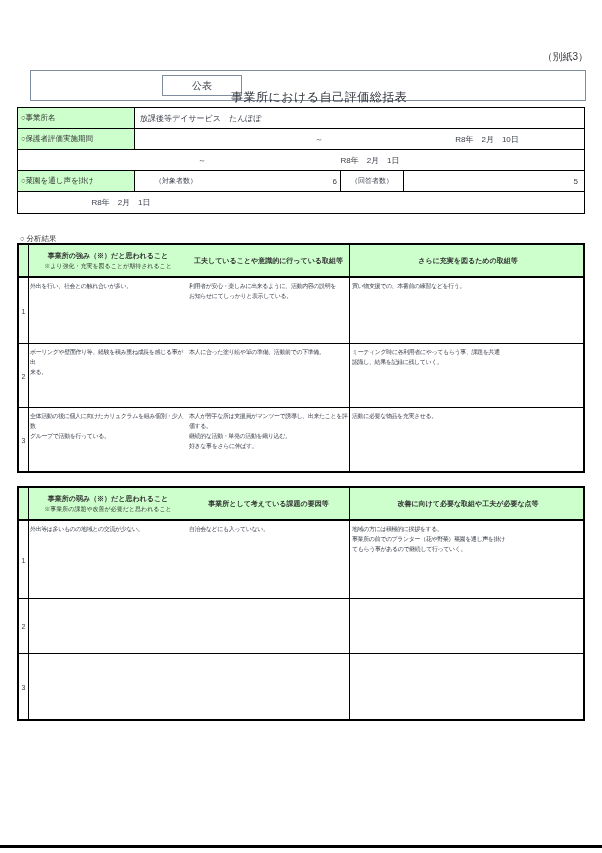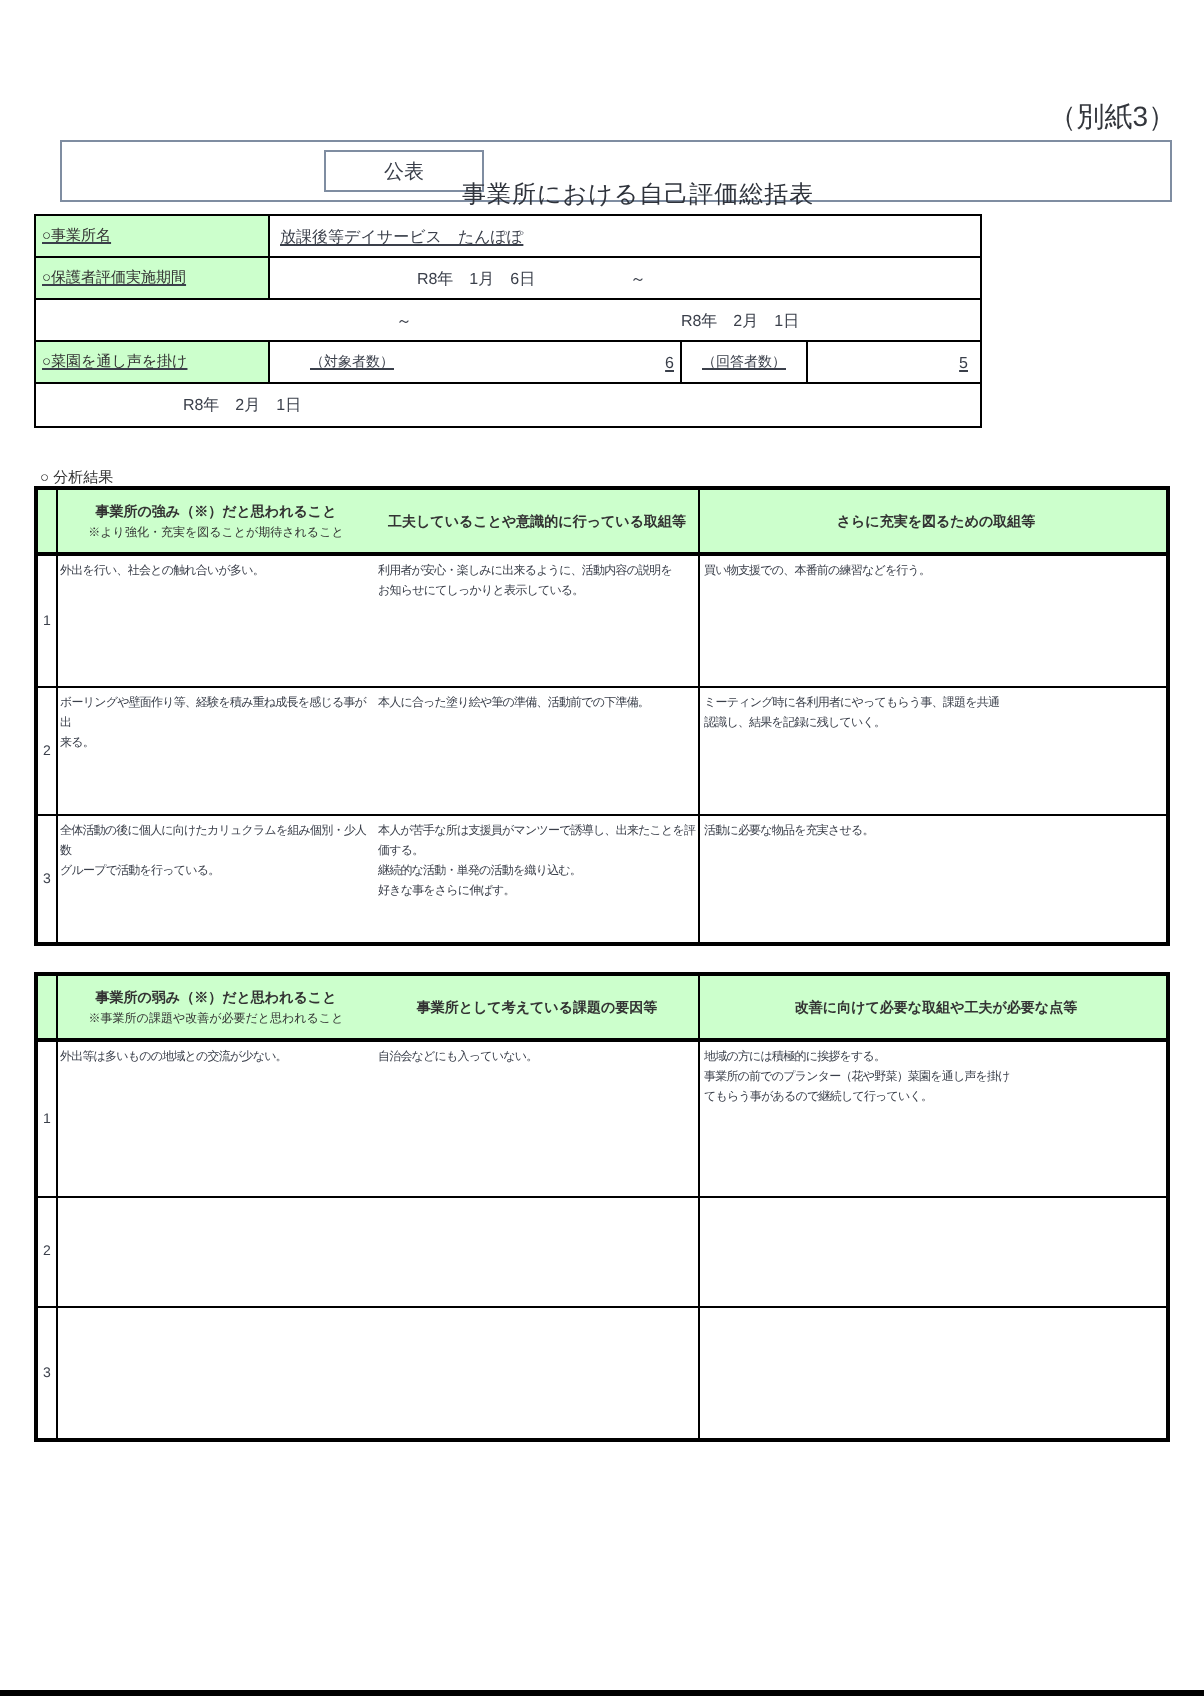--- a/index.html
+++ b/index.html
@@ -1,28 +1,28 @@
 <!DOCTYPE html>
 <html><head>
 <meta charset="utf-8">
 <style>
   html,body{margin:0;padding:0;background:#fff;}
   *{box-sizing:border-box;}
   .page{
     position:relative;width:602px;height:853px;background:#ffffff;
     font-family:"Liberation Sans",sans-serif;color:#3a3f4a;overflow:hidden;
   }
-  .corner-note{position:absolute;top:50px;right:14px;font-size:14px;color:#33363c;}
+  .corner-note{position:absolute;top:50px;right:14px;font-size:10px;color:#33363c;}
   
   .title-box{position:absolute;left:30px;top:70px;width:556px;height:31px;border:1.5px solid #7f8da1;background:#fff;}
   .publish-box{position:absolute;left:131px;top:4px;width:80px;height:21px;border:1.5px solid #7f8da1;
     display:flex;align-items:center;justify-content:center;font-size:10px;color:#3a3f4a;}
   .page-title{position:absolute;left:200px;top:12px;height:28px;display:flex;align-items:center;font-size:12px;color:#2f333b;letter-spacing:0.5px;}
   
-  .info-table{position:absolute;left:17px;top:107px;width:474px;border:1px solid #000;background:#fff;text-decoration:underline;}
+  .info-table{position:absolute;left:17px;top:107px;width:568px;border:1px solid #000;background:#fff;}
   .irow{position:relative;display:flex;height:21px;border-bottom:1px solid #000;}
   .irow:last-child{border-bottom:none;}
   .ilabel{width:117px;background:#ccffcc;border-right:1px solid #000;font-size:7.5px;
     display:flex;align-items:center;padding-left:3px;color:#333;flex:0 0 117px;}
   .ival{flex:1;display:flex;align-items:center;font-size:8px;padding-left:5px;}
   .ival-rel{flex:1;position:relative;}
   .pspan{position:absolute;top:0;height:21px;display:flex;align-items:center;justify-content:center;font-size:8px;}
   .p1{left:3px;width:200px;}
   .ptilde{left:154px;width:60px;}
   .p2{left:252px;width:200px;}
@@ -71,22 +71,22 @@
   </div>
 
   <div class="info-table">
     <div class="irow">
       <div class="ilabel">○事業所名</div>
       <div class="ival">放課後等デイサービス　たんぽぽ</div>
     </div>
     <div class="irow">
       <div class="ilabel">○保護者評価実施期間</div>
       <div class="ival-rel">
-        <span class="pspan p1">R8年　1月　6日</span>
         <span class="pspan ptilde">～</span>
+        <span class="pspan p2">R8年　2月　10日</span>
       </div>
     </div>
     <div class="irow">
       <div class="ival-rel">
         <span class="pspan ptilde">～</span>
         <span class="pspan p2">R8年　2月　1日</span>
       </div>
     </div>
     <div class="irow">
       <div class="ilabel">○菜園を通し声を掛け</div>

